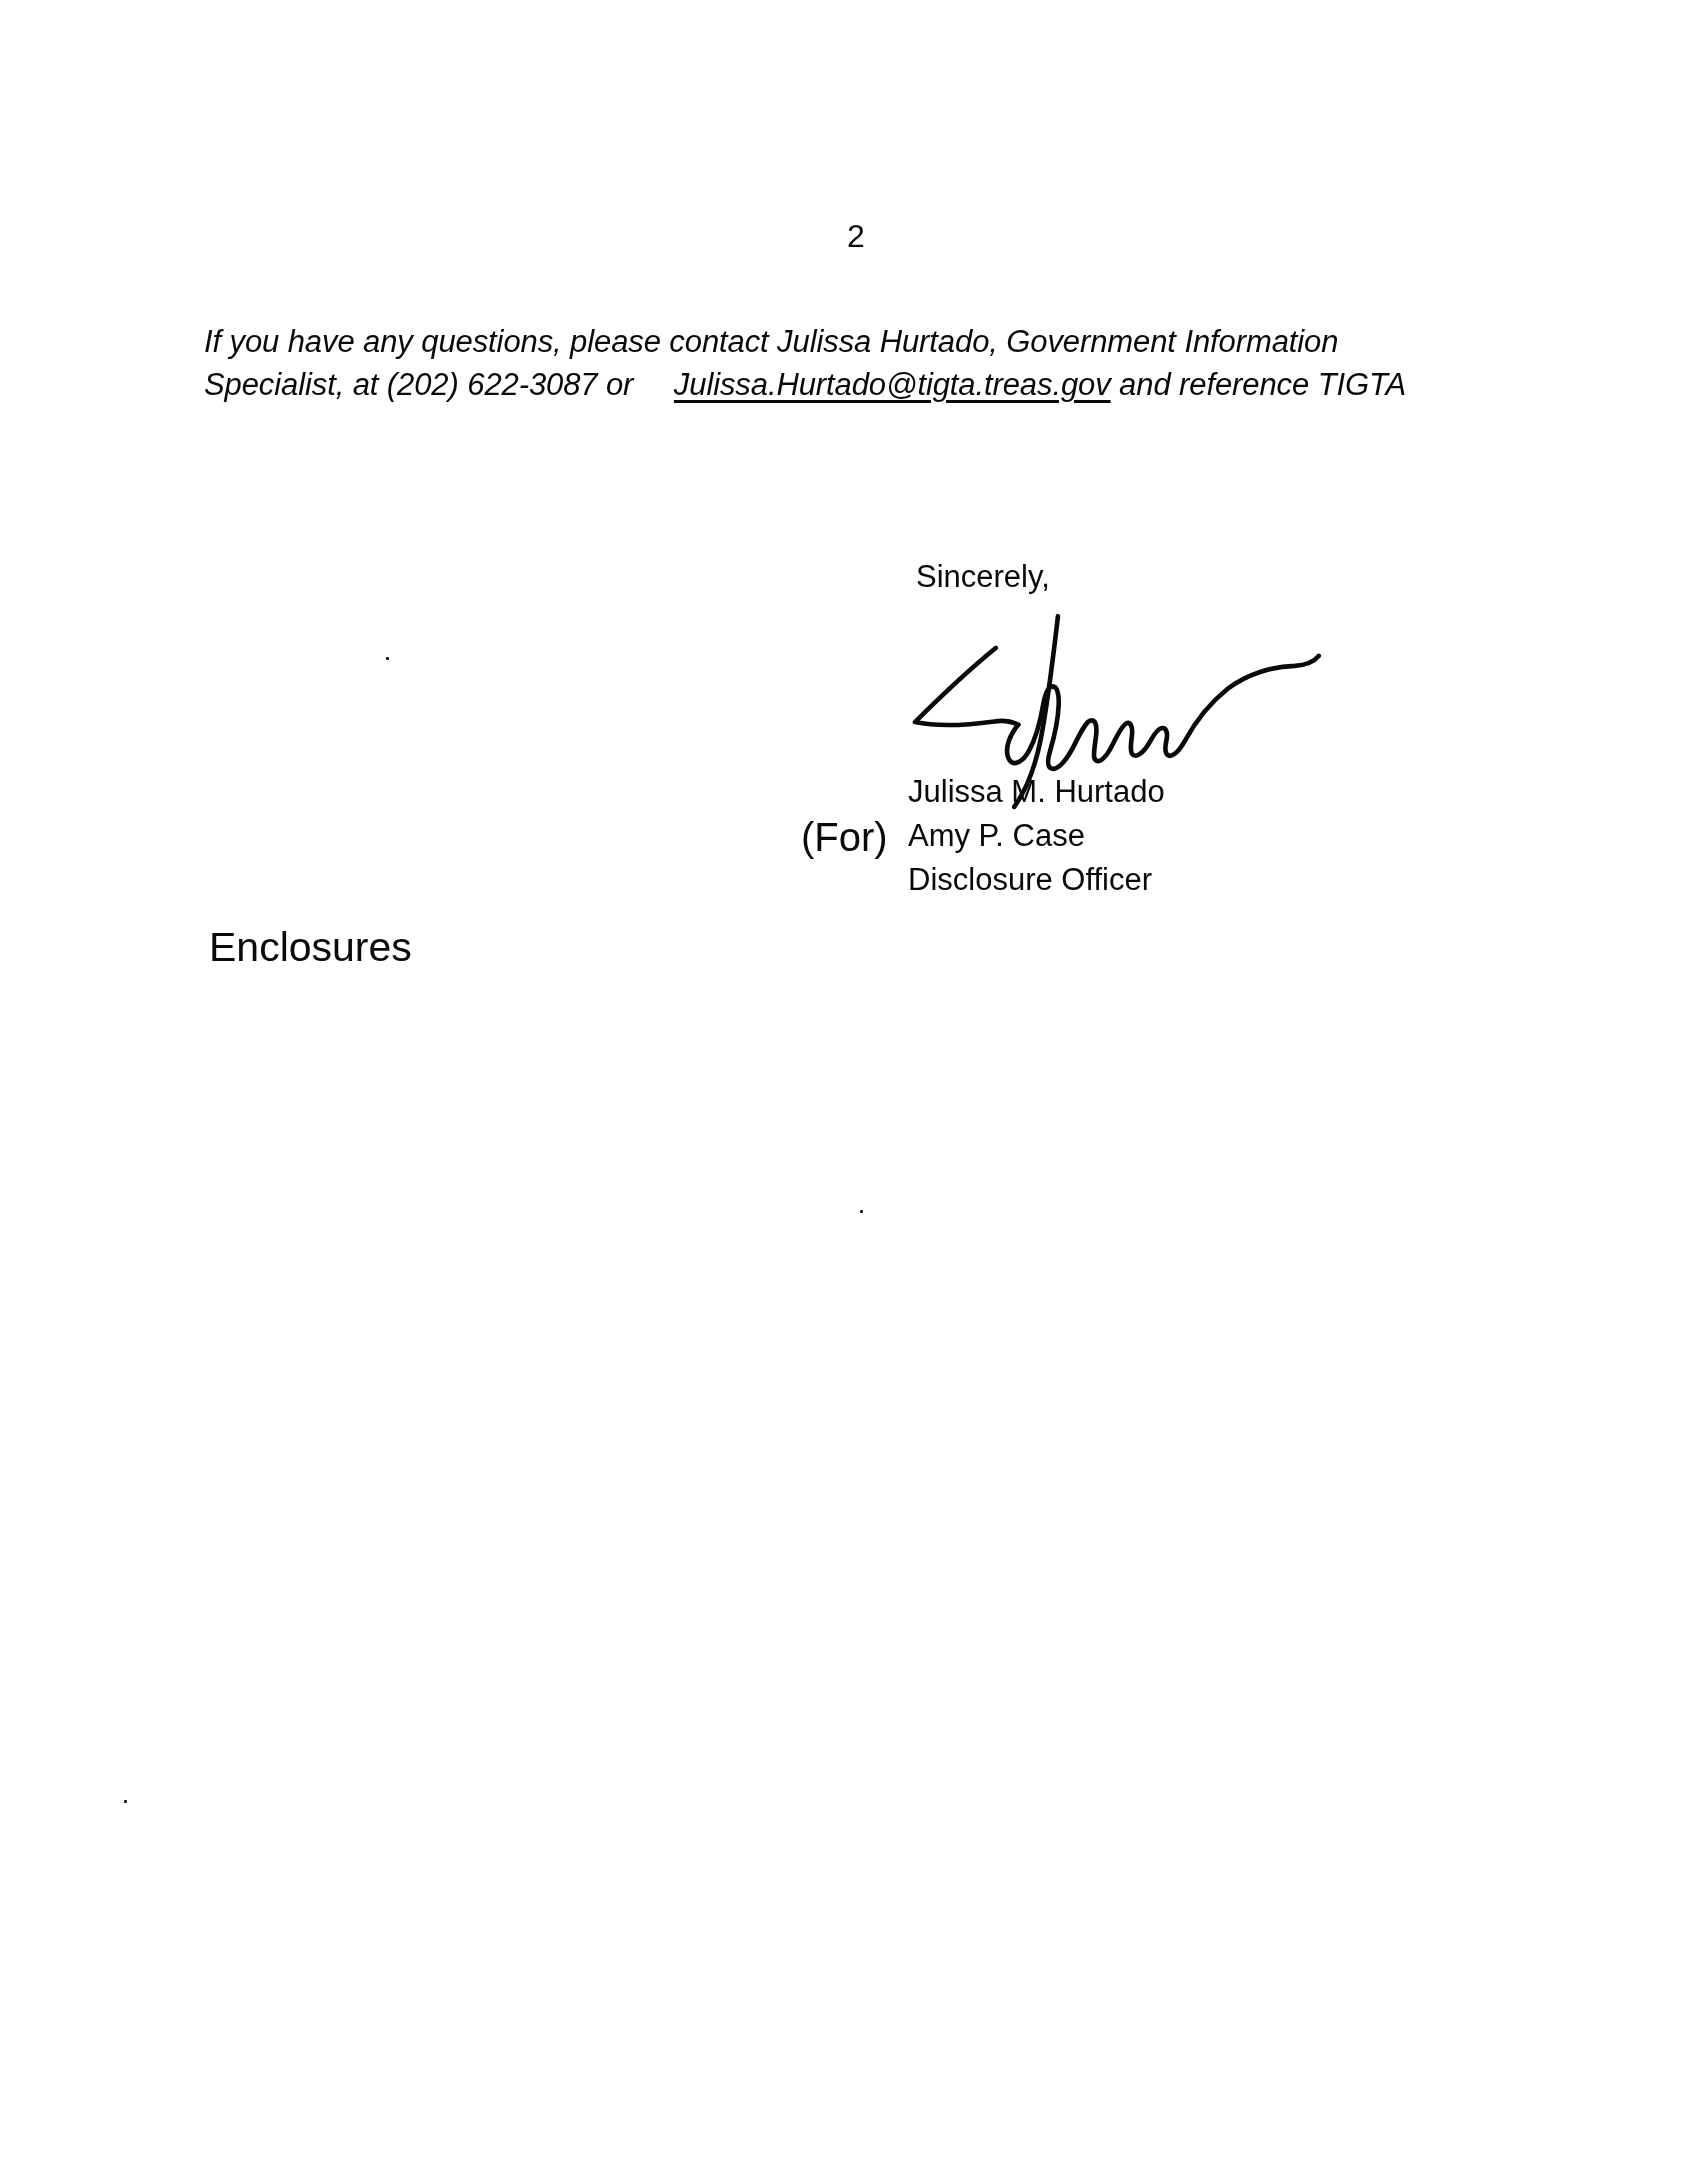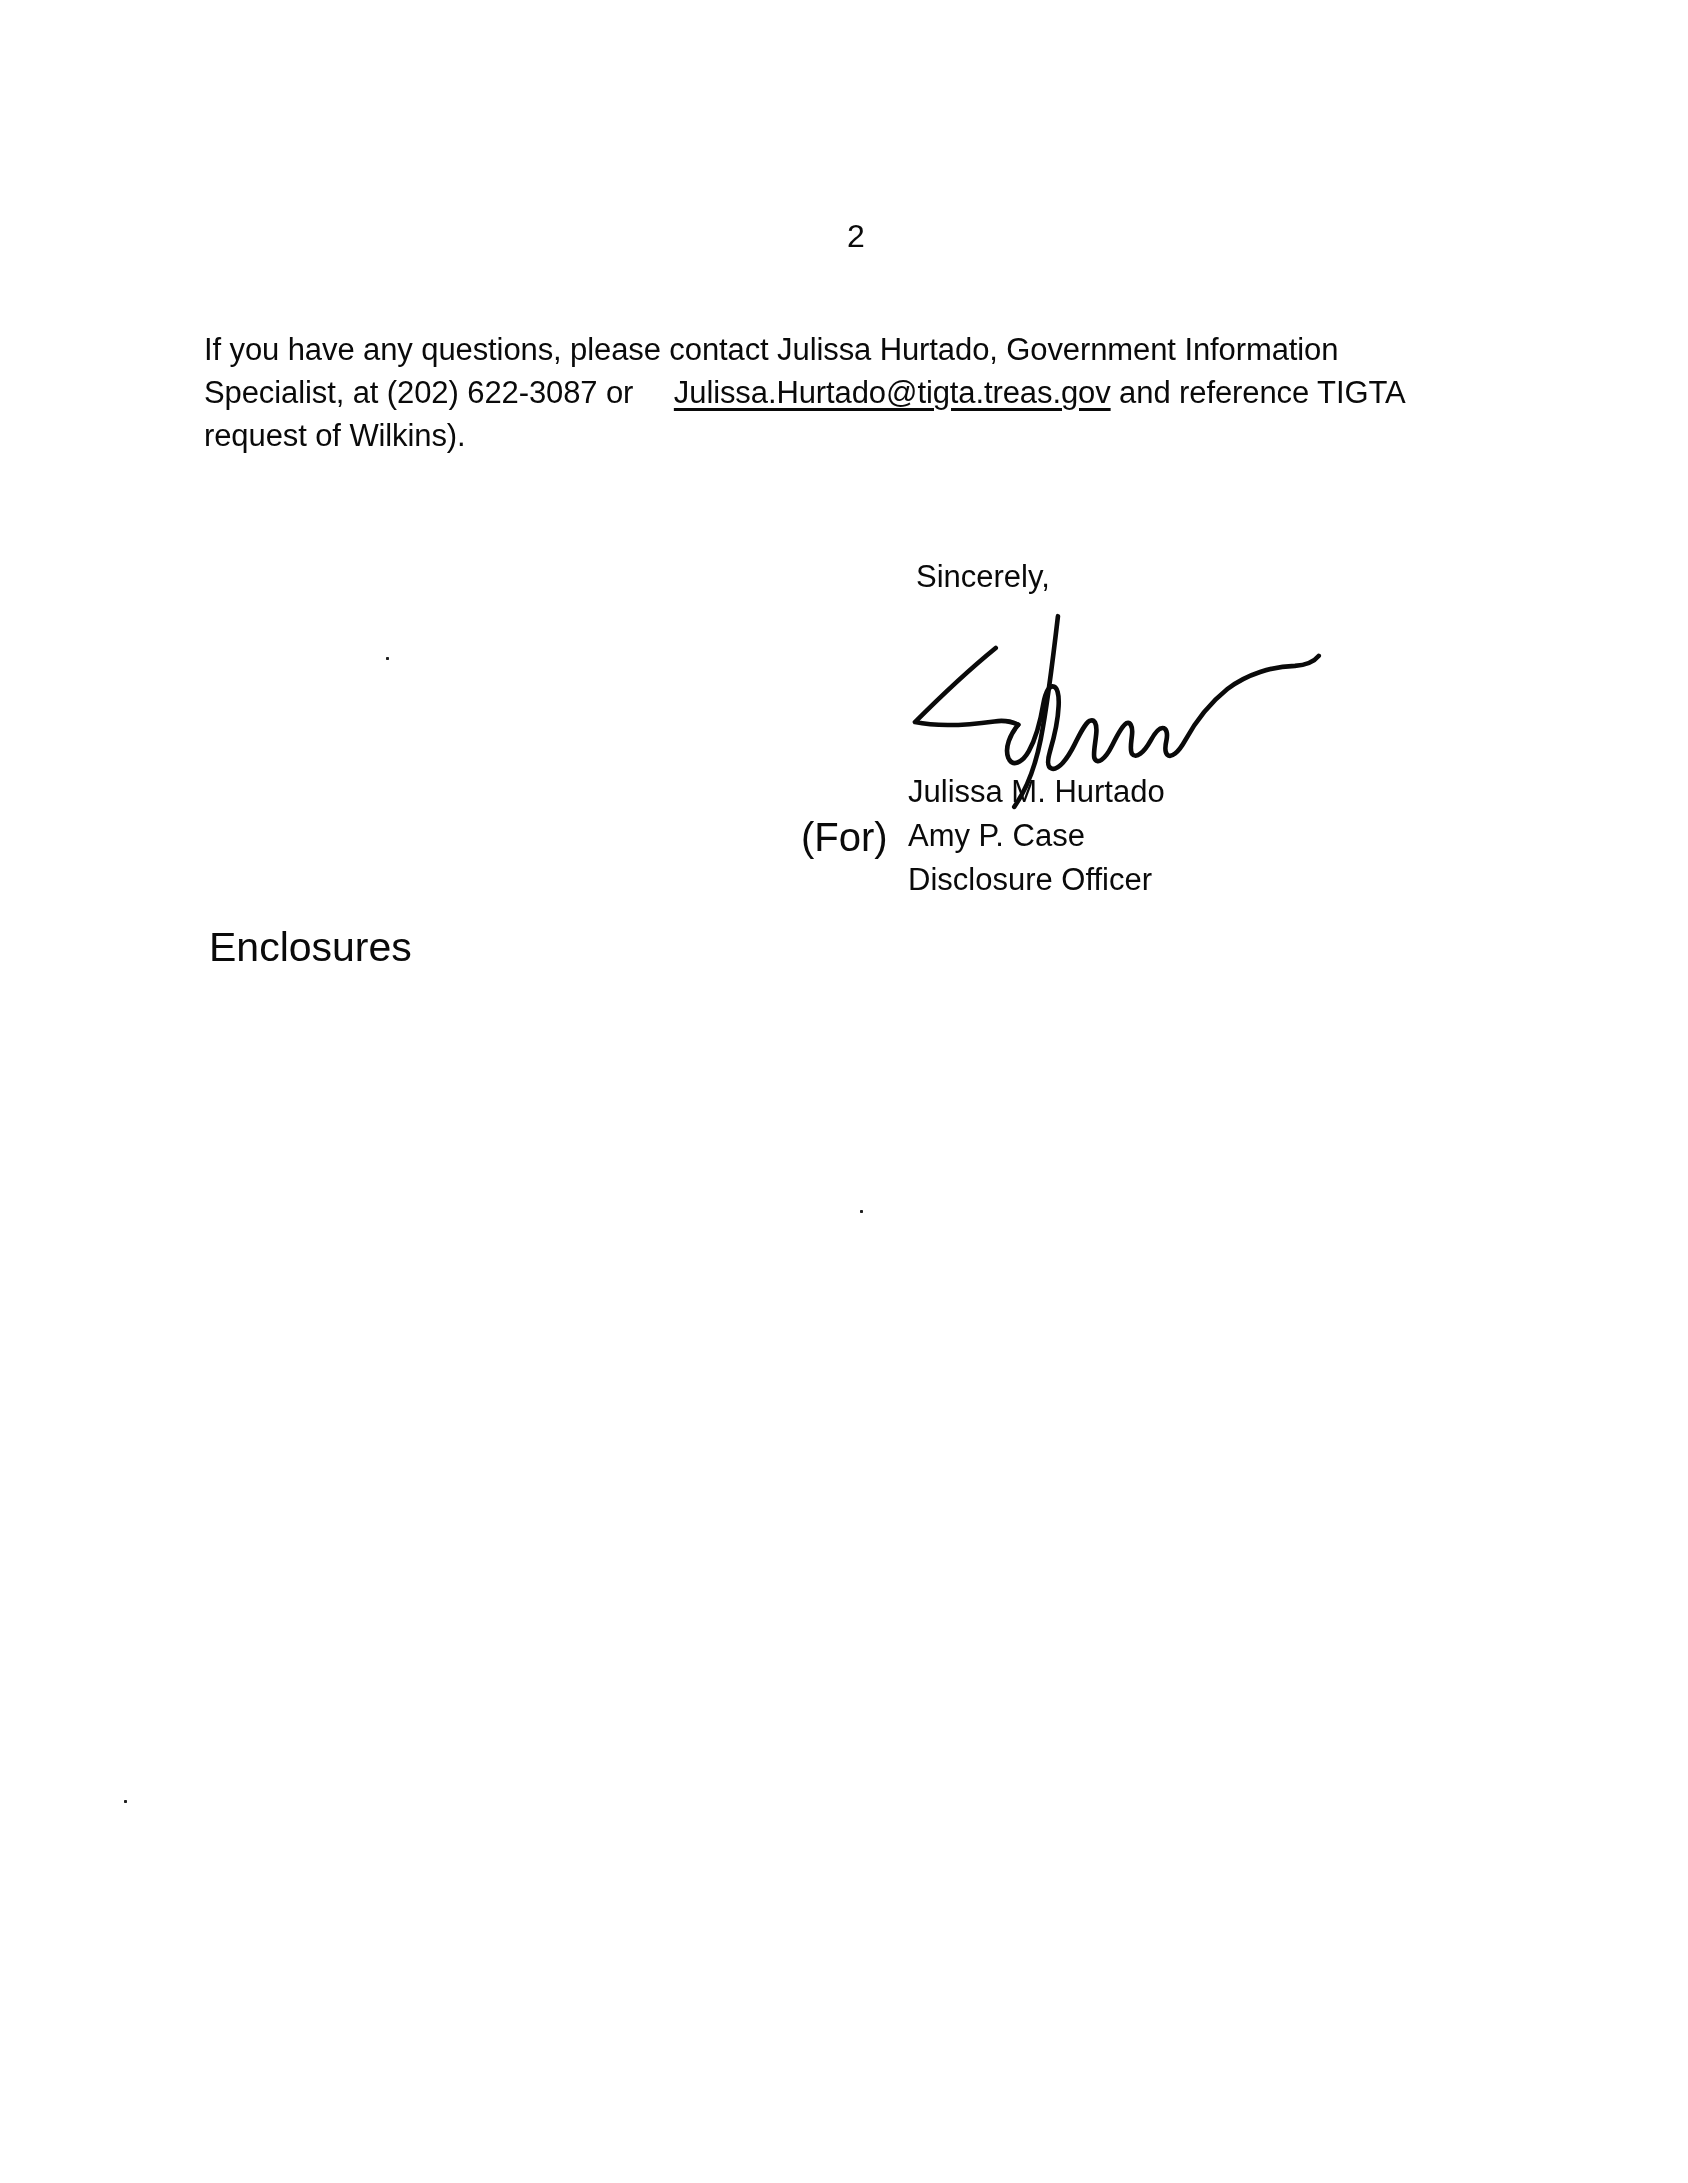--- a/index.html
+++ b/index.html
@@ -14,25 +14,26 @@
   }
   .page-number {
     position: absolute;
     top: 218px;
     left: 847px;
     font-size: 32px;
   }
   .body-text {
     position: absolute;
     left: 204px;
-    top: 328px;
+    top: 320px;
     font-size: 31px;
     line-height: 43px;
     letter-spacing: -0.1px;
     white-space: nowrap;
+    font-style: italic;
   }
   .email-underline {
     text-decoration: underline;
     text-decoration-thickness: 2.6px;
     text-underline-offset: 4.6px;
     margin-left: 32px;
   }
   .closing-salutation {
     position: absolute;
     left: 892px;
@@ -81,21 +82,20 @@
 </head>
 <body>
 
 <div class="page">
 
   <div class="page-number">2</div>
 
   <div class="body-text">
     <div>If you have any questions, please contact Julissa Hurtado, Government Information</div>
     <div><span>Specialist, at (202) 622-3087 or </span><span class="email-underline">Julissa.Hurtado@tigta.treas.gov</span><span> and reference TIGTA</span></div>
-    <div>request of Wilkins).</div>
   </div>
 
   <div class="closing-salutation">Sincerely,</div>
 
   <div class="signature-wrap">
     <svg width="417" height="199" viewBox="0 0 630 300" fill="none" stroke="#0a0a0a" stroke-width="7" stroke-linecap="round" stroke-linejoin="round">
       <path d="M 222,6 C 214,75 206,140 196,192 C 188,232 176,266 156,294"></path>
       <path d="M 128,54 C 96,80 44,128 6,166 C 44,174 90,170 126,165 C 140,163 152,165 162,170"></path>
       <path d="M 162,170 C 150,184 141,205 147,220 C 153,234 168,228 178,210
                C 190,188 196,162 200,138 C 203,122 208,112 214,112

